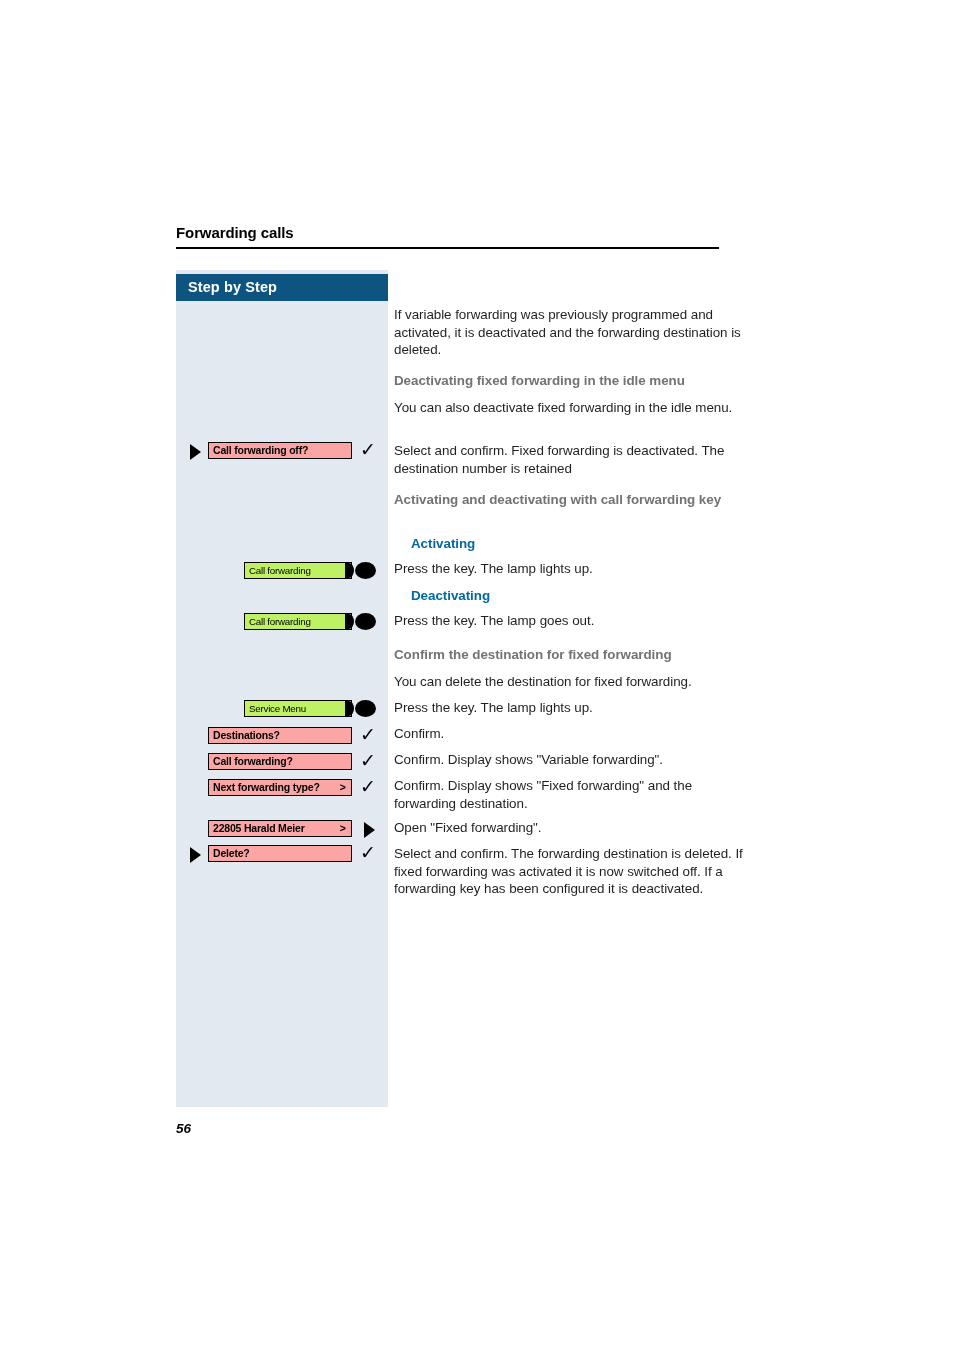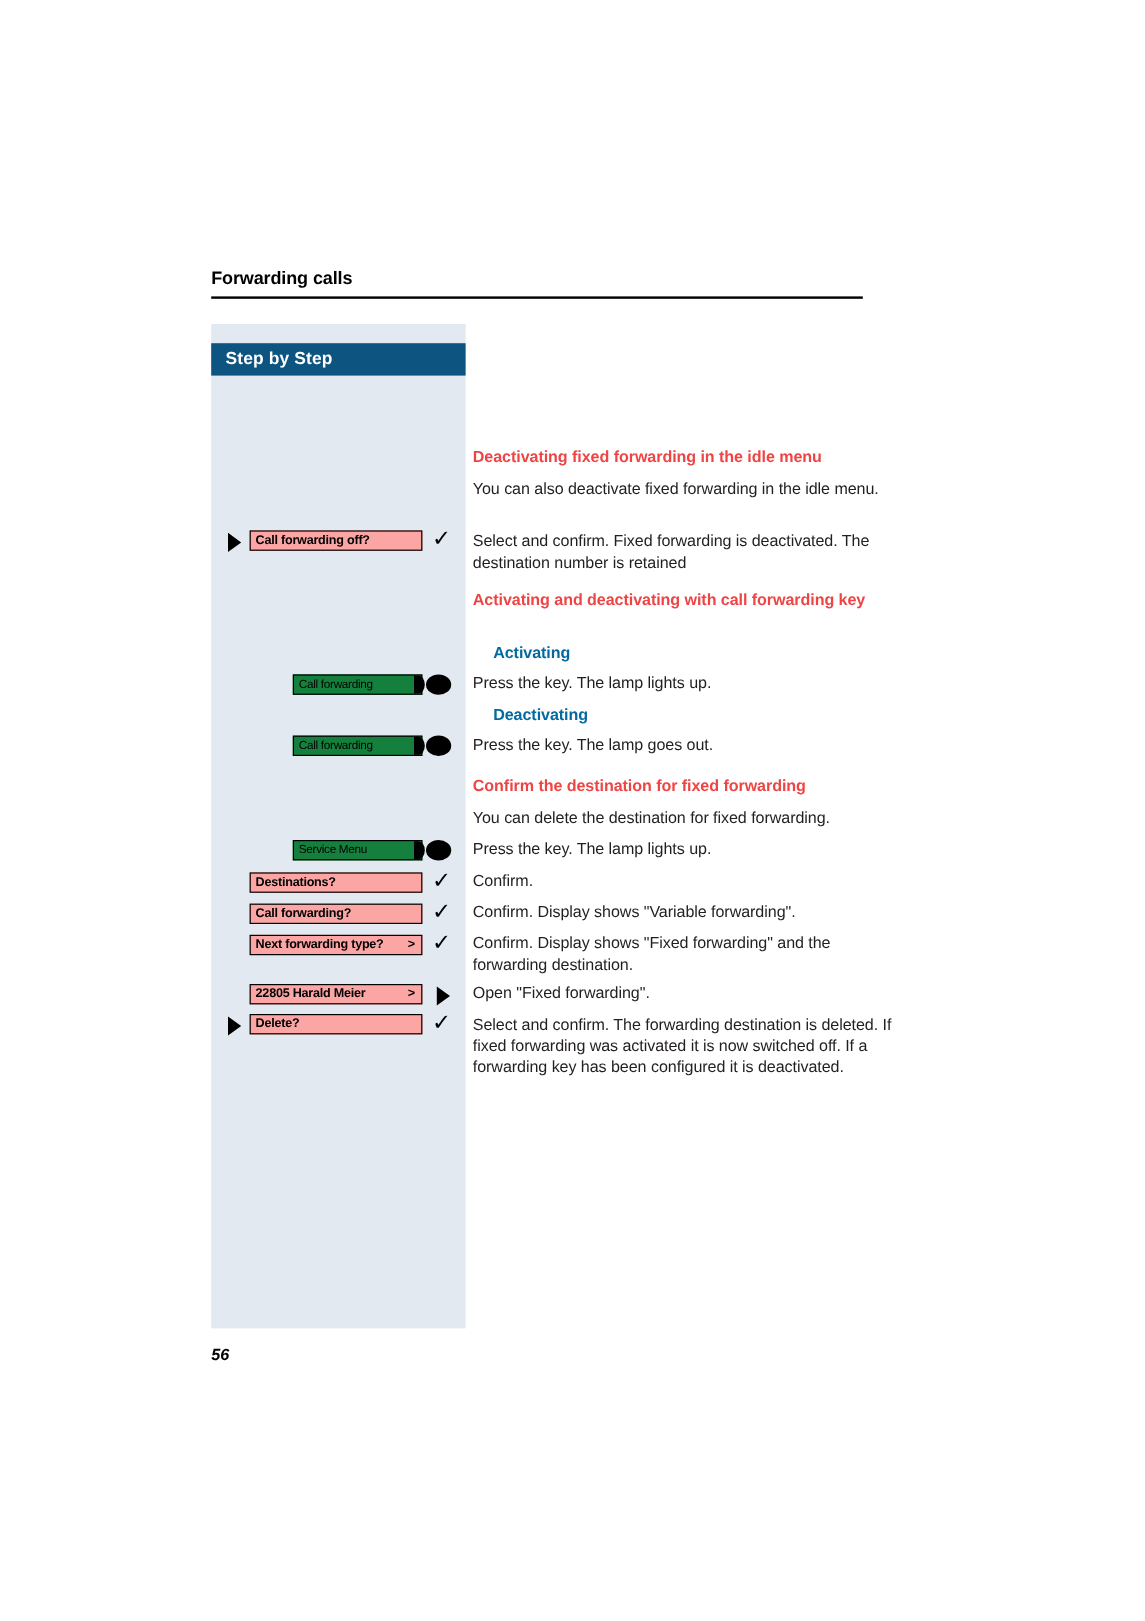--- a/index.html
+++ b/index.html
@@ -48,21 +48,21 @@
   .sbs-panel {
     position: absolute;
     left: 176px;
     top: 270px;
     width: 212px;
     height: 837px;
     background: #e3e9f1;
   }
   .sbs-header {
     position: absolute;
-    left: 0; top: 16px;
+    left: 0; top: 4px;
     width: 212px;
     height: 27px;
     background: #0d5580;
   }
   .sbs-header-label {
     position: absolute;
     left: 12px;
     top: 5px;
     font-size: 14.5px;
     font-weight: bold;
@@ -129,21 +129,21 @@
     color: #000000;
   }
 
   
   .key-box {
     position: absolute;
     left: 68px;
     top: 0;
     width: 108px;
     height: 17px;
-    background: #15803d;
+    background: #bef264;
     border: 1.4px solid #000000;
     box-sizing: border-box;
     padding-left: 41px;
   }
   .key-box .key-text {
     position: absolute;
     left: 4px;
     top: 1.5px;
     font-size: 9.8px;
     color: #000000;
@@ -190,21 +190,21 @@
     letter-spacing: -0.05px;
   }
   h2.sect {
     margin: 0;
     position: absolute;
     left: 394px;
     width: 352px;
     font-size: 13.4px;
     line-height: 17.6px;
     font-weight: bold;
-    color: #ef4444;
+    color: #737373;
     letter-spacing: -0.05px;
   }
   h3.subsect {
     margin: 0;
     position: absolute;
     left: 411px;
     width: 352px;
     font-size: 13.4px;
     line-height: 17.6px;
     font-weight: bold;
@@ -300,20 +300,21 @@
 
     <div class="step-row" style="top:575px">
       <div class="tri-left"></div>
       <div class="disp-box">
         <span class="disp-text">Delete?</span>
       </div>
       <span class="check-in">✓</span>
     </div>
   </div>
 
+  <p class="body" style="top:306px">If variable forwarding was previously programmed and activated, it is deactivated and the forwarding destination is deleted.</p>
 
   <h2 class="sect" style="top:372px">Deactivating fixed forwarding in the idle menu</h2>
 
   <p class="body" style="top:442px">Select and confirm. Fixed forwarding is deactivated. The destination number is retained</p>
 
   <p class="body" style="top:399px">You can also deactivate fixed forwarding in the idle menu.</p>
 
   <h2 class="sect" style="top:491px">Activating and deactivating with call forwarding key</h2>
 
   <h3 class="subsect" style="top:535px">Activating</h3>

